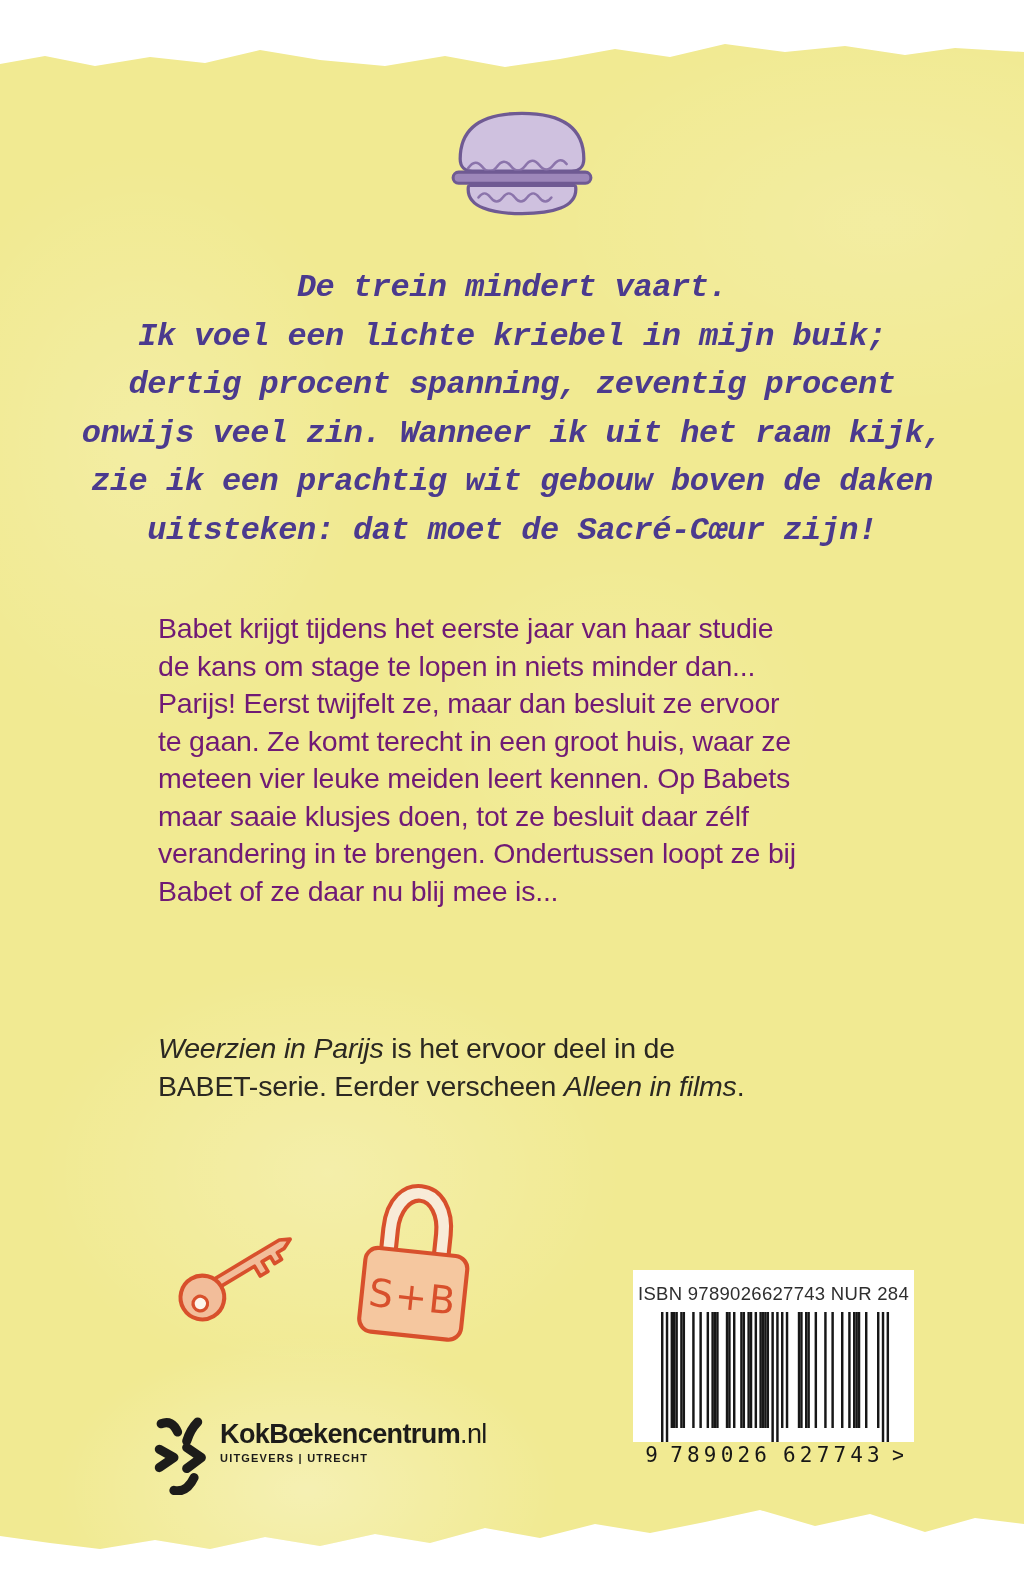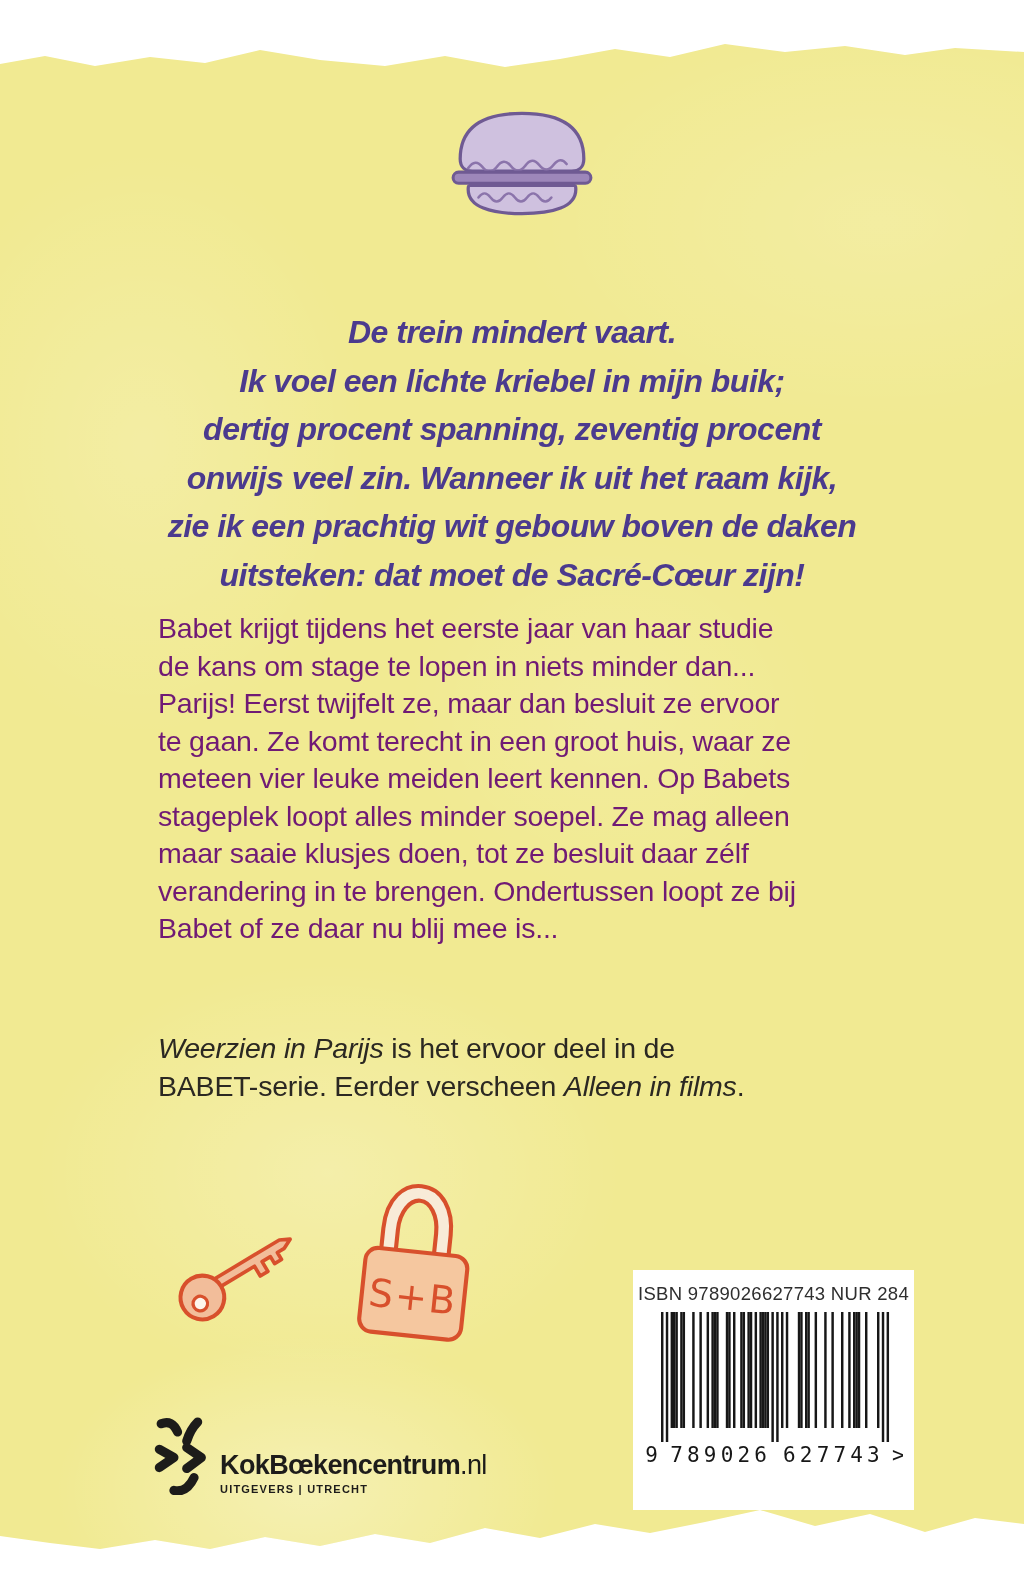--- a/index.html
+++ b/index.html
@@ -22,43 +22,43 @@
       785px 52px,845px 46px,905px 55px,955px 48px,1024px 52px,
       1024px 1524px,975px 1518px,925px 1532px,870px 1514px,815px 1526px,760px 1510px,
       705px 1522px,650px 1533px,595px 1524px,540px 1538px,485px 1528px,430px 1543px,
       375px 1534px,320px 1546px,265px 1537px,210px 1549px,155px 1540px,100px 1549px,
       50px 1543px,0px 1536px
     );
   }
   .macaron-svg{position:absolute;left:446px;top:106px;width:152px;height:114px;}
   .quote{
     position:absolute;left:60px;right:60px;top:264px;text-align:center;
-    font-family:Liberation Sans, sans-serif;font-weight:bold;font-style:italic;
-    font-size:32px;line-height:48.5px;letter-spacing:-0.5px;color:#4b3a8e;margin-top:44px;
+    font-family:Liberation Mono, monospace;font-weight:bold;font-style:italic;
+    font-size:32px;line-height:48.5px;letter-spacing:-0.5px;color:#4b3a8e;
   }
   .blurb{
     position:absolute;left:158px;top:610px;width:728px;
     font-size:28.5px;line-height:37.5px;color:#701a75;letter-spacing:-0.2px;
   }
   .series-note{
     position:absolute;left:158px;top:1030px;width:728px;
     font-size:28.5px;line-height:37.5px;color:#2b2822;letter-spacing:-0.2px;
   }
   .italic{font-style:italic;}
   .key-svg{position:absolute;left:168px;top:1196px;width:162px;height:152px;overflow:visible;}
   .lock-svg{position:absolute;left:348px;top:1176px;width:128px;height:174px;overflow:visible;}
   .isbn-panel{
-    position:absolute;left:633px;top:1270px;width:281px;height:240px;background:#ffffff;
+    position:absolute;left:633px;top:1270px;width:281px;height:172px;background:#ffffff;
   }
   .isbn-line{
     margin-top:13px;text-align:center;font-size:18.5px;color:#2e2e2e;letter-spacing:0.3px;
     font-family:"Liberation Sans",sans-serif;
   }
   .barcode-svg{display:block;margin:5px auto 0;}
-  .publisher{position:absolute;left:150px;top:1411px;display:flex;align-items:flex-end;gap:13px;}
+  .publisher{position:absolute;left:150px;top:1411px;display:flex;align-items:flex-start;gap:13px;}
   .pub-mark{width:57px;height:84px;}
   .pub-text{padding-top:9px;}
   .pub-name{font-size:27px;font-weight:bold;color:#1d1c1a;letter-spacing:-0.6px;line-height:1.05;}
   .pub-suffix{font-weight:normal;}
   .pub-sub{font-size:11px;font-weight:bold;color:#1d1c1a;letter-spacing:1.2px;margin-top:4px;}
 </style>
 </head>
 <body>
 
 <div class="page">
@@ -81,21 +81,20 @@
       <div>zie ik een prachtig wit gebouw boven de daken</div>
       <div>uitsteken: dat moet de Sacré-Cœur zijn!</div>
     </div>
 
   <div class="blurb">
       <div>Babet krijgt tijdens het eerste jaar van haar studie</div>
       <div>de kans om stage te lopen in niets minder dan...</div>
       <div>Parijs! Eerst twijfelt ze, maar dan besluit ze ervoor</div>
       <div>te gaan. Ze komt terecht in een groot huis, waar ze</div>
       <div>meteen vier leuke meiden leert kennen. Op Babets</div>
-      <div>stageplek loopt alles minder soepel. Ze mag alleen</div>
       <div>maar saaie klusjes doen, tot ze besluit daar zélf</div>
       <div>verandering in te brengen. Ondertussen loopt ze bij</div>
       <div>Babet of ze daar nu blij mee is...</div>
     </div>
 
   <div class="series-note">
     <div><span class="italic">Weerzien in Parijs</span><span> is het ervoor deel in de</span></div>
     <div><span>BABET-serie. Eerder verscheen </span><span class="italic">Alleen in films</span><span>.</span></div>
   </div>
 

